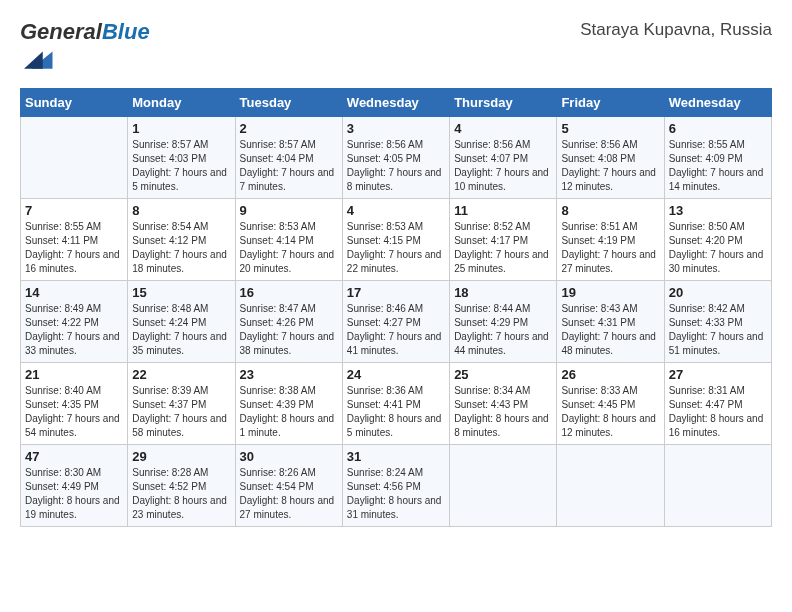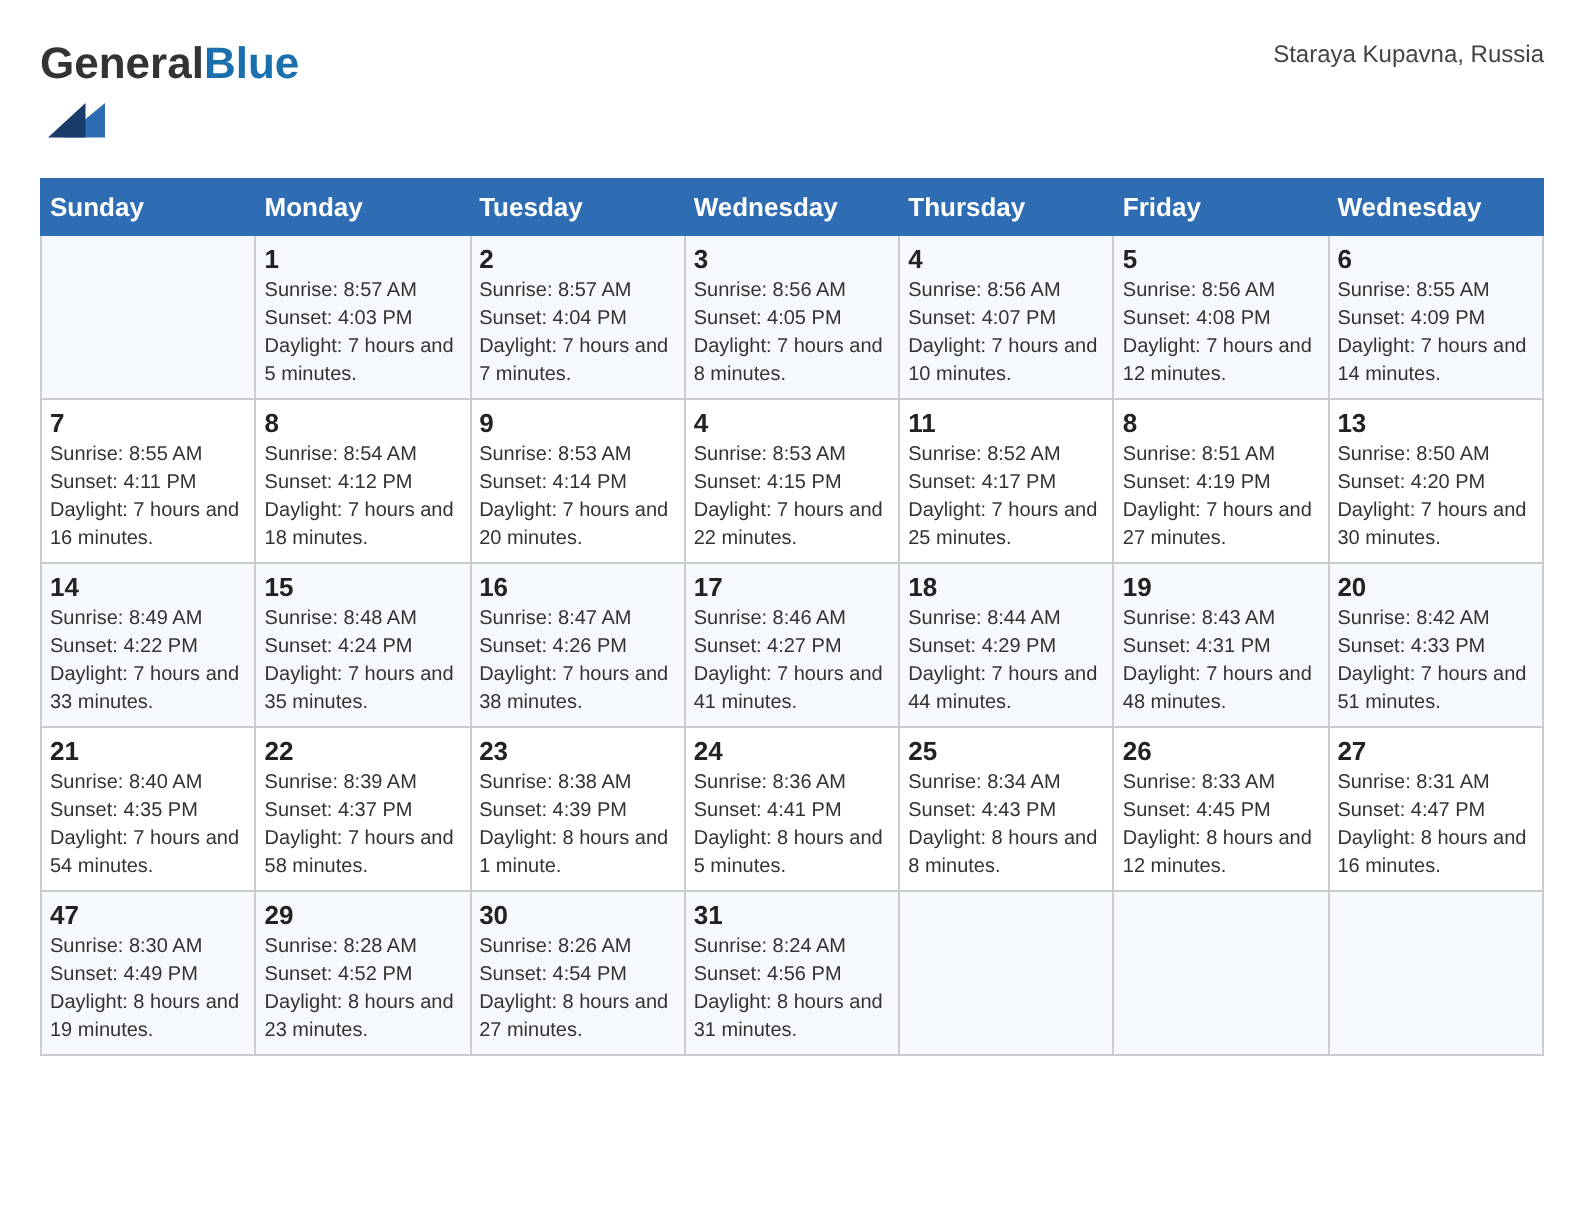--- a/index.html
+++ b/index.html
@@ -12,20 +12,21 @@
     }
     .header {
       display: flex;
       justify-content: space-between;
       align-items: flex-start;
       margin-bottom: 10px;
     }
     .logo {
       display: flex;
       align-items: center;
+      font-style: italic;
     }
     .logo-text {
       font-size: 22px;
       font-weight: bold;
       line-height: 1.1;
     }
     .logo-general { color: #333; }
     .logo-blue { color: #1a6faf; }
     .logo-icon {
       width: 30px;
@@ -34,21 +35,21 @@
     }
     .title-block {
       text-align: right;
     }
     .month-title {
       font-size: 36px;
       font-weight: bold;
       color: #222;
     }
     .location-title {
-      font-size: 12px;
+      font-size: 17px;
       color: #444;
     }
     table {
       width: 100%;
       border-collapse: collapse;
       font-size: 11px;
     }
     thead tr th {
       background-color: #2e6db4;
       color: #fff;

